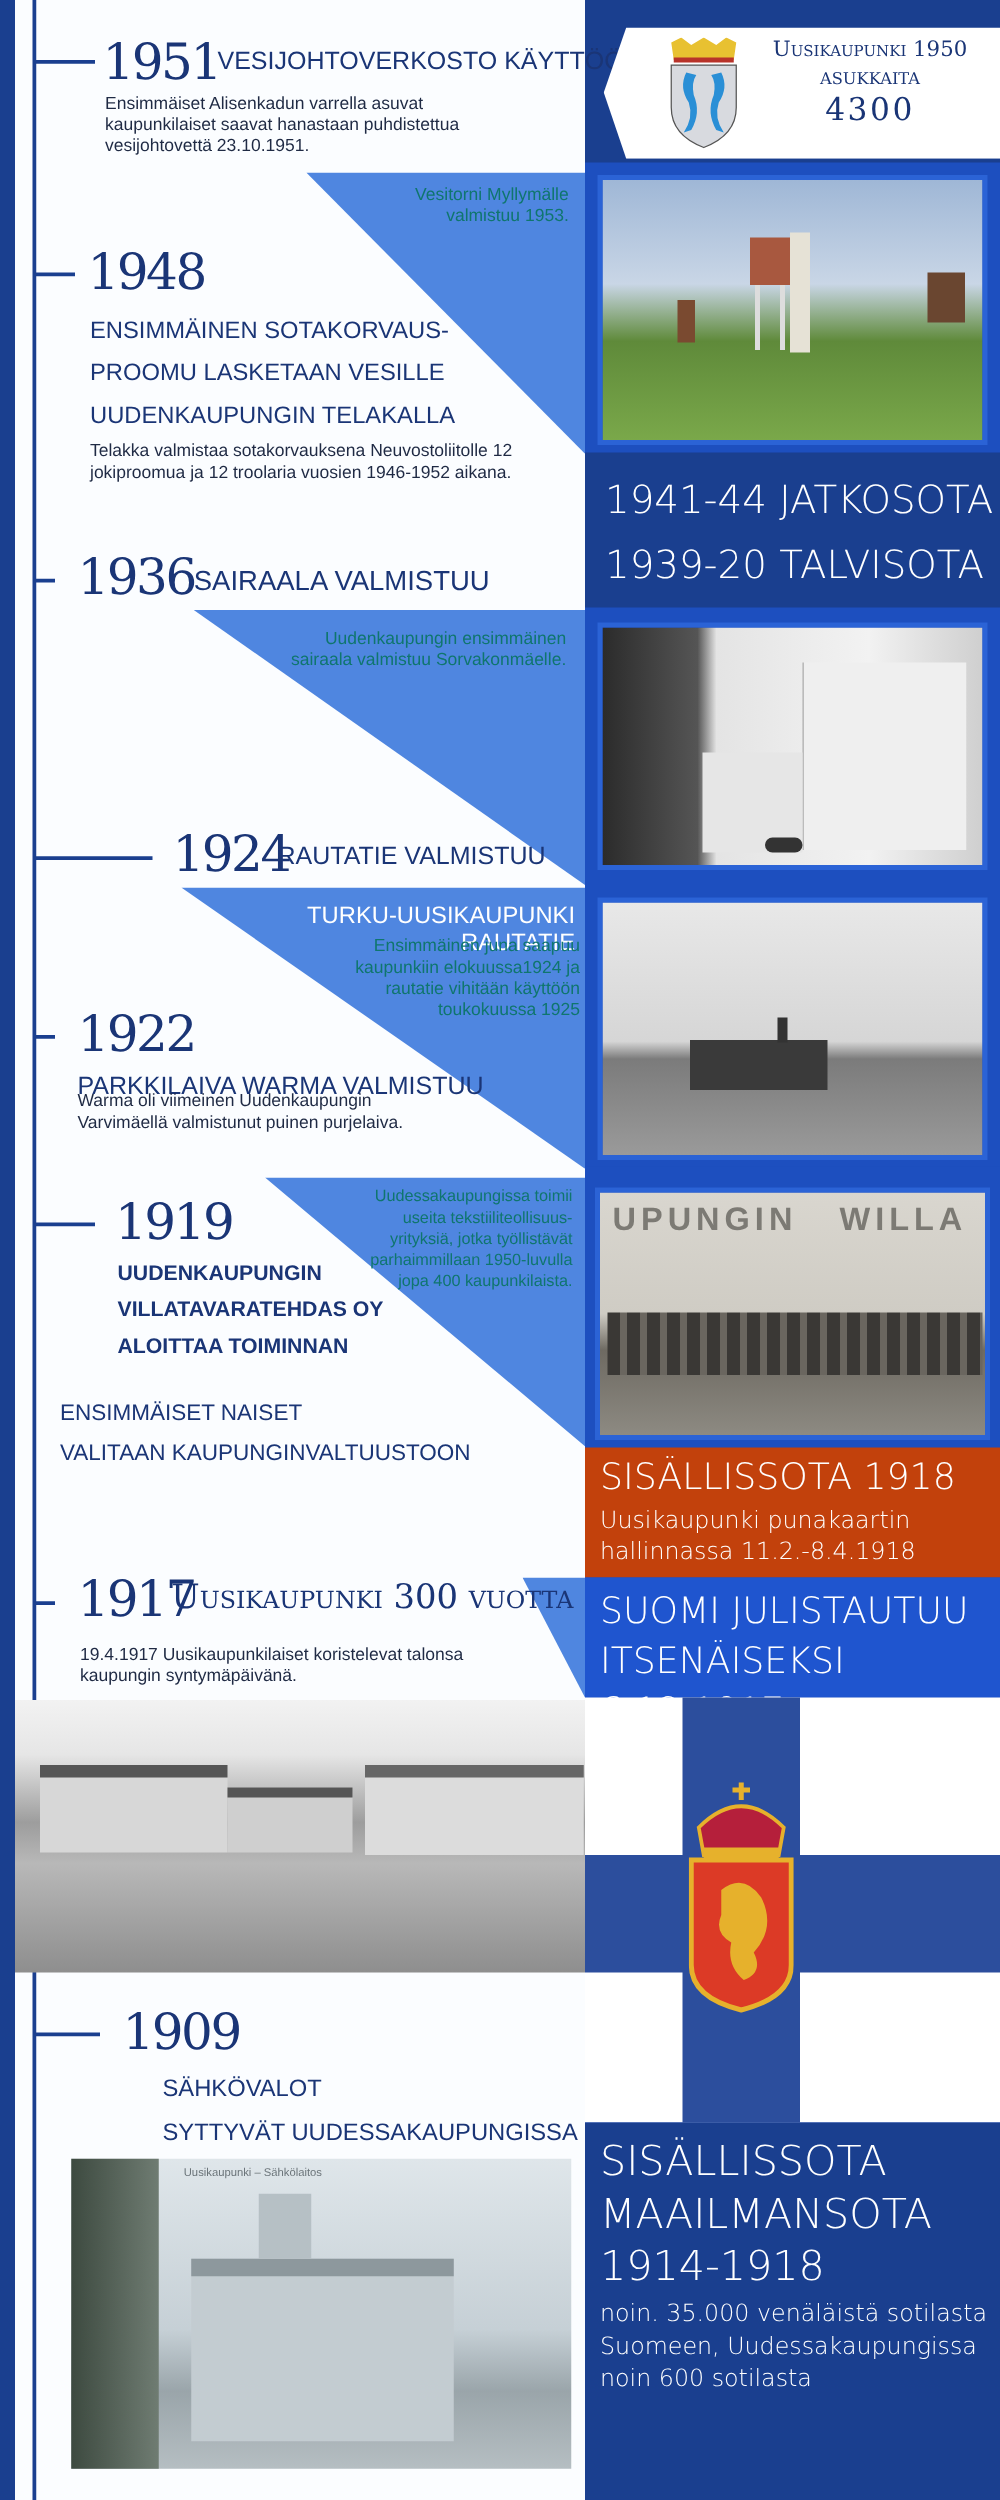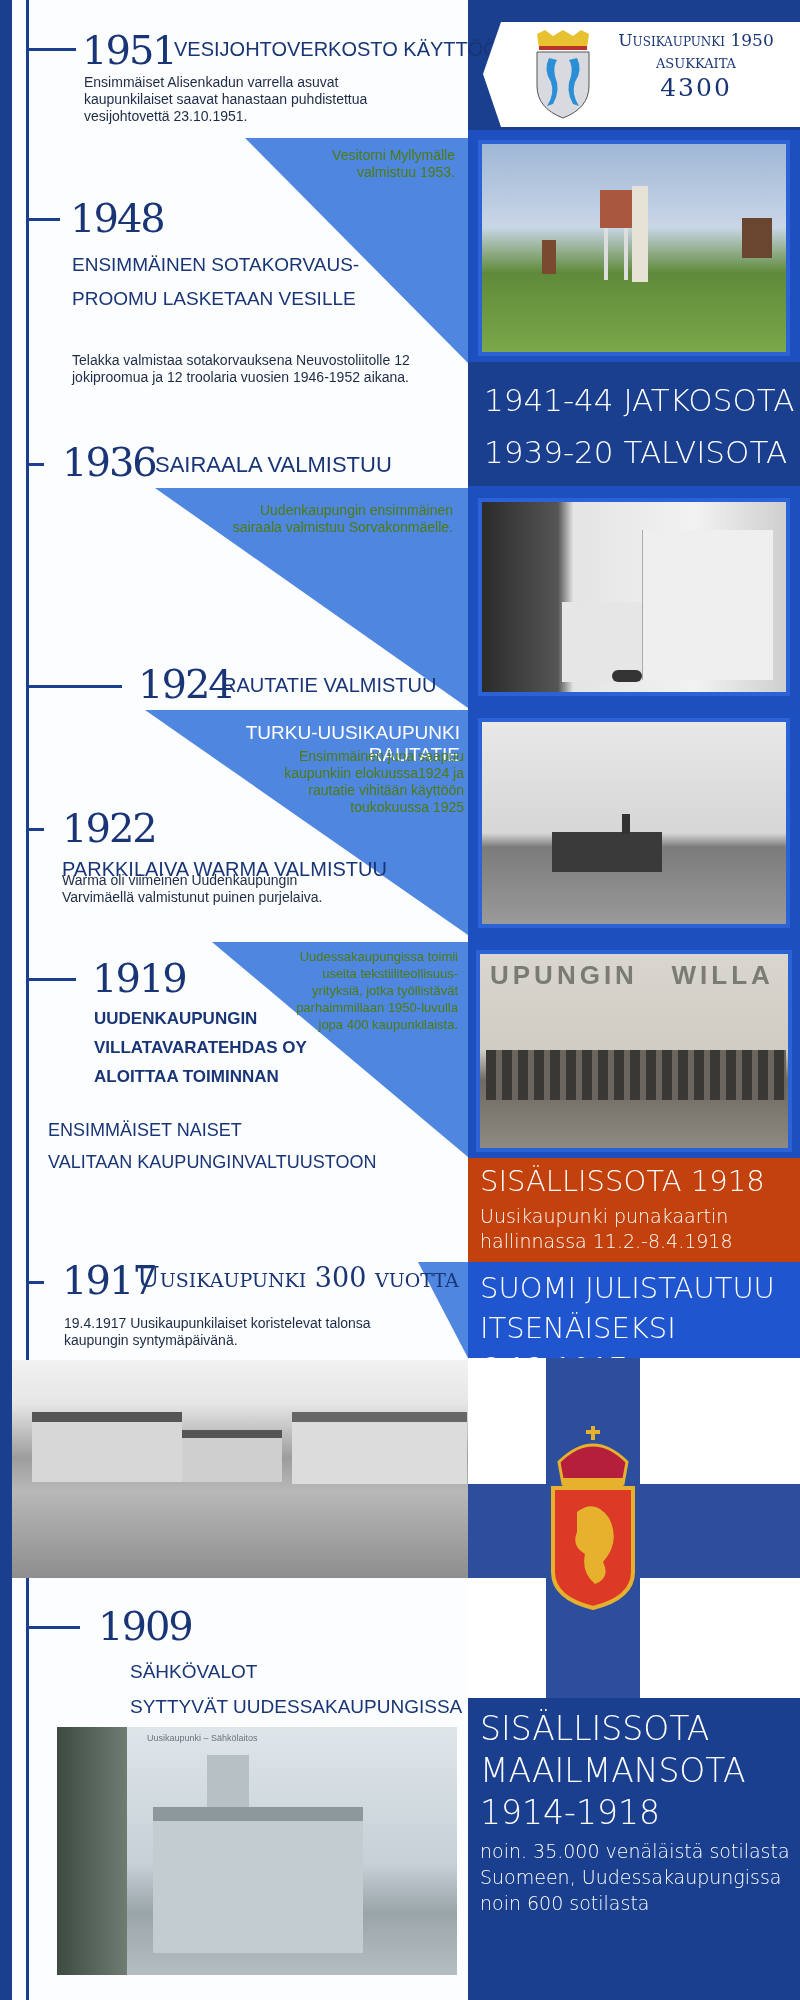--- a/index.html
+++ b/index.html
@@ -5,21 +5,21 @@
   html, body { margin:0; padding:0; }
   body { width:800px; height:2000px; position:relative; overflow:hidden; background:#fbfdff; font-family:"Liberation Sans", sans-serif; }
   .abs { position:absolute; }
   .leftbar { left:0; top:0; width:12px; height:2000px; background:#1a3f8f; }
   .vline { left:26px; top:0; width:3px; height:2000px; background:#1a3f8f; }
   .tick { height:3px; background:#1a3f8f; }
   .rightcol { left:468px; top:0; width:332px; height:2000px; background:#1d4fbf; }
   .year { font-family:"DejaVu Serif", serif; color:#1a3576; font-weight:normal; letter-spacing:-2px; line-height:1; }
   .headline { font-family:"Liberation Sans Narrow","Liberation Sans", sans-serif; color:#1a3576; text-transform:uppercase; font-weight:normal; transform-origin:left top; }
   .body { color:#1f2a44; font-size:14px; line-height:17px; }
-  .tritext { color:#4d7c0f; font-size:14px; line-height:17px; text-align:right; }
+  .tritext { color:#0f766e; font-size:14px; line-height:17px; text-align:right; }
   .photo { border:4px solid #2b63d6; box-sizing:border-box; }
   .panel { color:#fff; font-family:"DejaVu Sans", sans-serif; font-weight:200; }
   .ph { background:linear-gradient(180deg,#cfd3d6 0%,#9ea3a6 55%,#6d7275 100%); }
 </style>
 </head>
 <body>
 
 <div class="abs leftbar"></div>
 <div class="abs vline"></div>
 <div class="abs rightcol"></div>
@@ -81,20 +81,21 @@
   <div class="abs" style="left:142px;top:84px;width:4px;height:52px;background:#ddd;"></div>
   <div class="abs" style="left:260px;top:74px;width:30px;height:40px;background:#6a4630;"></div>
   <div class="abs" style="left:60px;top:96px;width:14px;height:34px;background:#7a4a30;"></div>
 </div>
 
 <div class="abs tick" style="left:28px;top:218px;width:32px;"></div>
 <div class="abs year" style="left:70px;top:198px;font-size:40px;">1948</div>
 <div class="abs headline" style="left:72px;top:248px;font-size:19px;line-height:34px;">
   <div>Ensimmäinen sotakorvaus-</div>
   <div>proomu lasketaan vesille</div>
+  <div>Uudenkaupungin telakalla</div>
 </div>
 <div class="abs body" style="left:72px;top:352px;width:340px;">Telakka valmistaa sotakorvauksena Neuvostoliitolle 12 jokiproomua ja 12 troolaria vuosien 1946-1952 aikana.</div>
 
 <div class="abs panel" style="left:468px;top:362px;width:364px;height:124px;background:#1a3f8f;">
   <div style="position:absolute;left:16px;top:12px;font-size:31px;line-height:52px;">
     <div>1941-44 JATKOSOTA</div>
     <div>1939-20 TALVISOTA</div>
   </div>
 </div>
 

